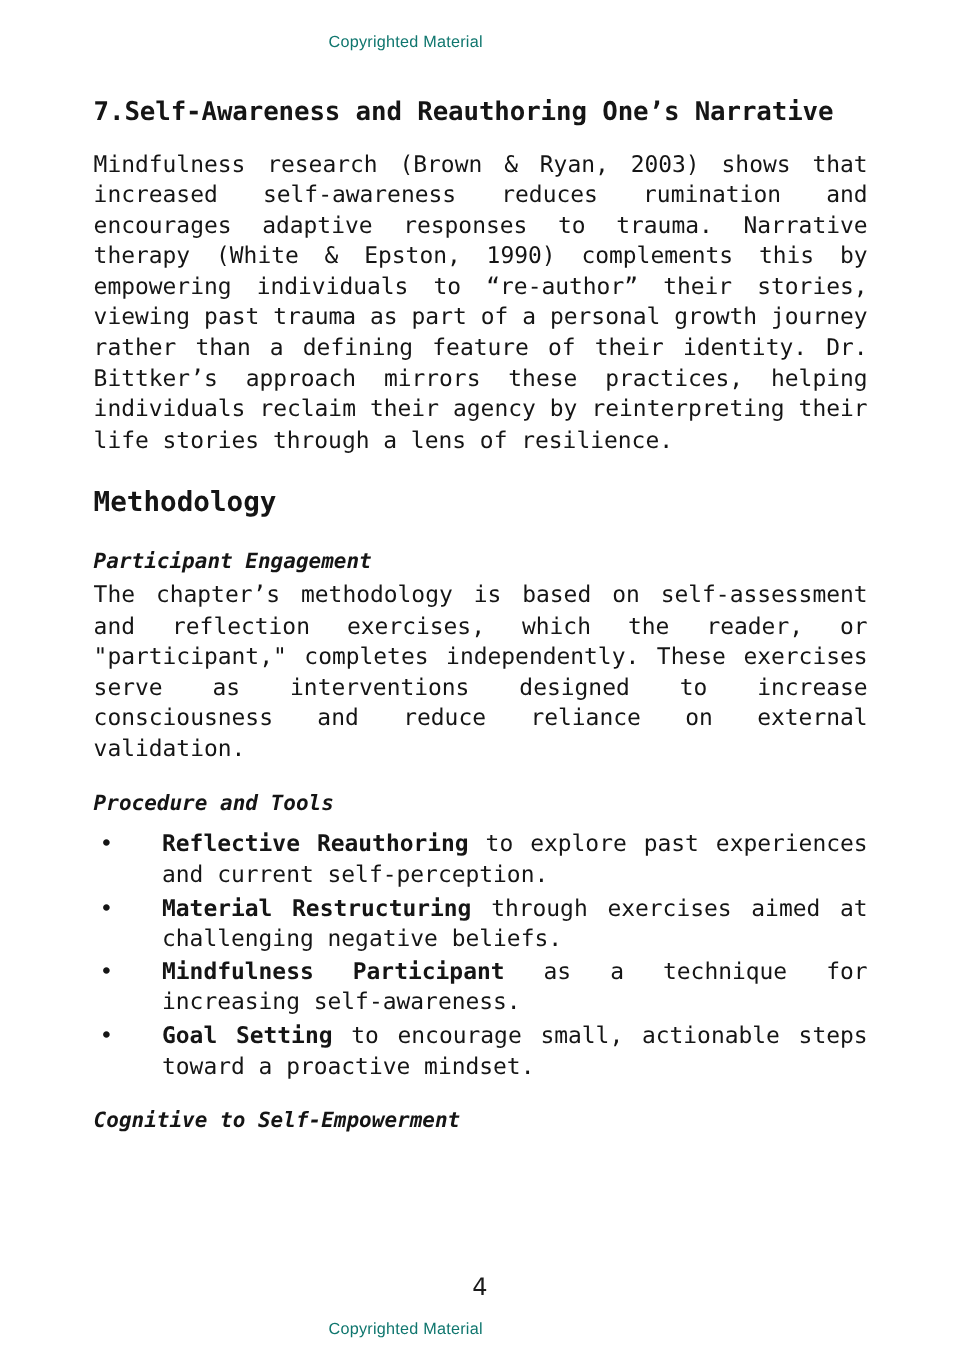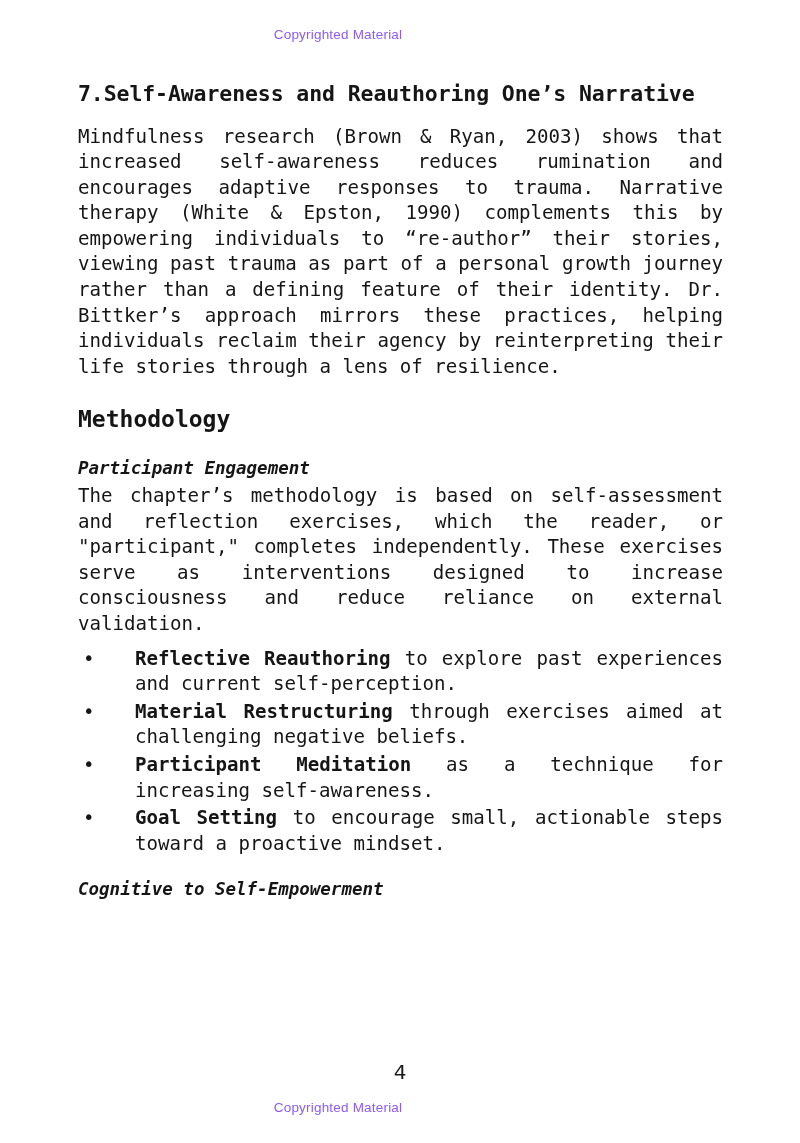--- a/index.html
+++ b/index.html
@@ -20,21 +20,21 @@
 
   
   .running-mark {
     position: absolute;
     left: 0;
     width: 676px;
     text-align: center;
     font-family: "Liberation Sans", "DejaVu Sans", sans-serif;
     font-size: 13.5px;
     letter-spacing: 0.2px;
-    color: #8b5cf6;
+    color: #0f766e;
     font-weight: 400;
   }
   .running-mark.top { top: 27px; }
   .running-mark.bottom { top: 1100px; }
 
   .page-number {
     position: absolute;
     left: 0;
     top: 1060px;
     width: 800px;
@@ -123,33 +123,34 @@
     <h2 class="h-numbered">7.Self-Awareness and Reauthoring One’s Narrative</h2>
 
     <p class="para">Mindfulness research (Brown &amp; Ryan, 2003) shows that increased self-awareness reduces rumination and encourages adaptive responses to trauma. Narrative therapy (White &amp; Epston, 1990) complements this by empowering individuals to “re-author” their stories, viewing past trauma as part of a personal growth journey rather than a defining feature of their identity. Dr. Bittker’s approach mirrors these practices, helping individuals reclaim their agency by reinterpreting their life stories through a lens of resilience.</p>
 
     <h1 class="h-section">Methodology</h1>
 
     <h3 class="h-sub">Participant Engagement</h3>
 
     <p class="para">The chapter’s methodology is based on self-assessment and reflection exercises, which the reader, or "participant," completes independently. These exercises serve as interventions designed to increase consciousness and reduce reliance on external validation.</p>
 
+    <h3 class="h-sub">Procedure and Tools</h3>
 
     <ul class="bullets">
       <li class="bullet-item">
         <span class="bullet-marker">•</span>
         <span class="bullet-term">Reflective Reauthoring</span><span> to explore past experiences and current self-perception.</span>
       </li>
       <li class="bullet-item">
         <span class="bullet-marker">•</span>
         <span class="bullet-term">Material Restructuring</span><span> through exercises aimed at challenging negative beliefs.</span>
       </li>
       <li class="bullet-item">
         <span class="bullet-marker">•</span>
-        <span class="bullet-term">Participant Meditation</span><span> as a technique for increasing self-awareness.</span>
+        <span class="bullet-term">Mindfulness Participant</span><span> as a technique for increasing self-awareness.</span>
       </li>
       <li class="bullet-item">
         <span class="bullet-marker">•</span>
         <span class="bullet-term">Goal Setting</span><span> to encourage small, actionable steps toward a proactive mindset.</span>
       </li>
     </ul>
 
     <h3 class="h-sub">Cognitive to Self-Empowerment</h3>
 
 

